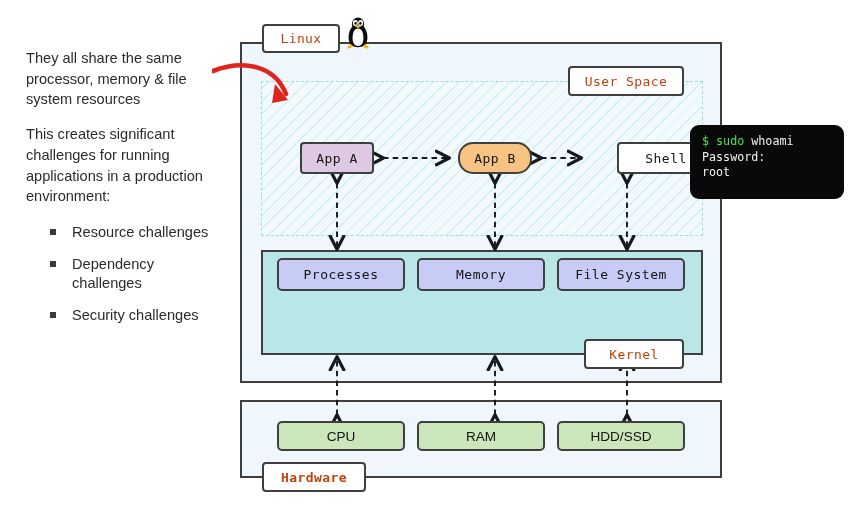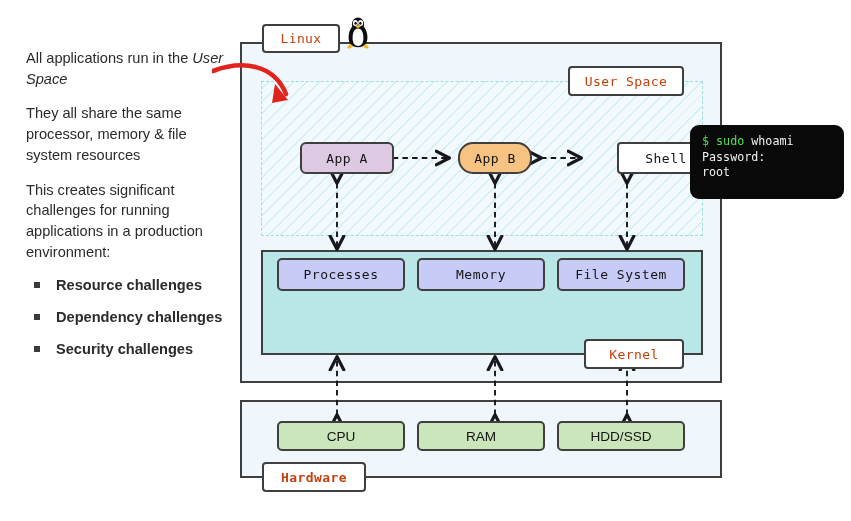--- a/index.html
+++ b/index.html
@@ -11,21 +11,21 @@
   }
   .mono{font-family:"DejaVu Sans Mono","Liberation Mono",monospace;}
 
   
   #left-text{
     position:absolute;left:26px;top:48px;width:200px;
     font-size:14.6px;line-height:1.42;color:#2b2b2b;
   }
   #left-text p{margin:0 0 14px 0;}
   #left-text em{font-style:italic;}
-  .bullets{margin:0;padding:0;list-style:none;font-weight:bold;}
+  .bullets{margin:16px;padding:0;list-style:none;}
   .bullets li{
     position:relative;padding-left:30px;margin-bottom:13px;
     font-size:14.6px;line-height:1.30;color:#2b2b2b;
   }
   .bullets li .sq{
     position:absolute;left:8px;top:6px;width:6px;height:6px;
     background:#3b3b3b;
   }
 
   
@@ -76,21 +76,21 @@
   #label-hardware{left:262px;top:462px;width:104px;height:30px;font-weight:bold;}
 
   
   .node{
     position:absolute;box-sizing:border-box;
     border:2.2px solid #3f3f3f;border-radius:4px;
     display:flex;align-items:center;justify-content:center;
     font-size:13px;letter-spacing:0.5px;color:#141414;
     z-index:5;
   }
-  #node-appa{left:300px;top:142px;width:94px;height:32px;background:#ddc9e2;border-radius:6px;}
+  #node-appa{left:300px;top:142px;width:74px;height:32px;background:#ddc9e2;}
   #node-appb{left:458px;top:142px;width:74px;height:32px;background:#f7c383;border-radius:15px;}
   #node-shell{left:617px;top:142px;width:98px;height:32px;background:#ffffff;}
 
   .knode{
     position:absolute;box-sizing:border-box;
     border:2.2px solid #3f3f3f;border-radius:5px;background:#c7ccf7;
     display:flex;align-items:center;justify-content:center;
     font-size:13px;letter-spacing:0.5px;color:#141414;z-index:5;
   }
   #node-processes{left:277px;top:258px;width:128px;height:33px;}
@@ -123,21 +123,20 @@
   
   #red-arrow{position:absolute;left:212px;top:60px;width:110px;height:60px;z-index:10;}
 
   svg.wire{position:absolute;left:0;top:0;width:851px;height:521px;
            pointer-events:none;z-index:4;}
 </style>
 </head>
 <body>
 
 <div id="left-text">
-  <p><span>All applications run in the </span><em>User Space</em></p>
   <p>They all share the same processor, memory &amp; file system resources</p>
   <p>This creates significant challenges for running applications in a production environment:</p>
   <ul class="bullets">
     <li><span class="sq"></span><span>Resource challenges</span></li>
     <li><span class="sq"></span><span>Dependency challenges</span></li>
     <li><span class="sq"></span><span>Security challenges</span></li>
   </ul>
 </div>
 
 <div id="diagram">

